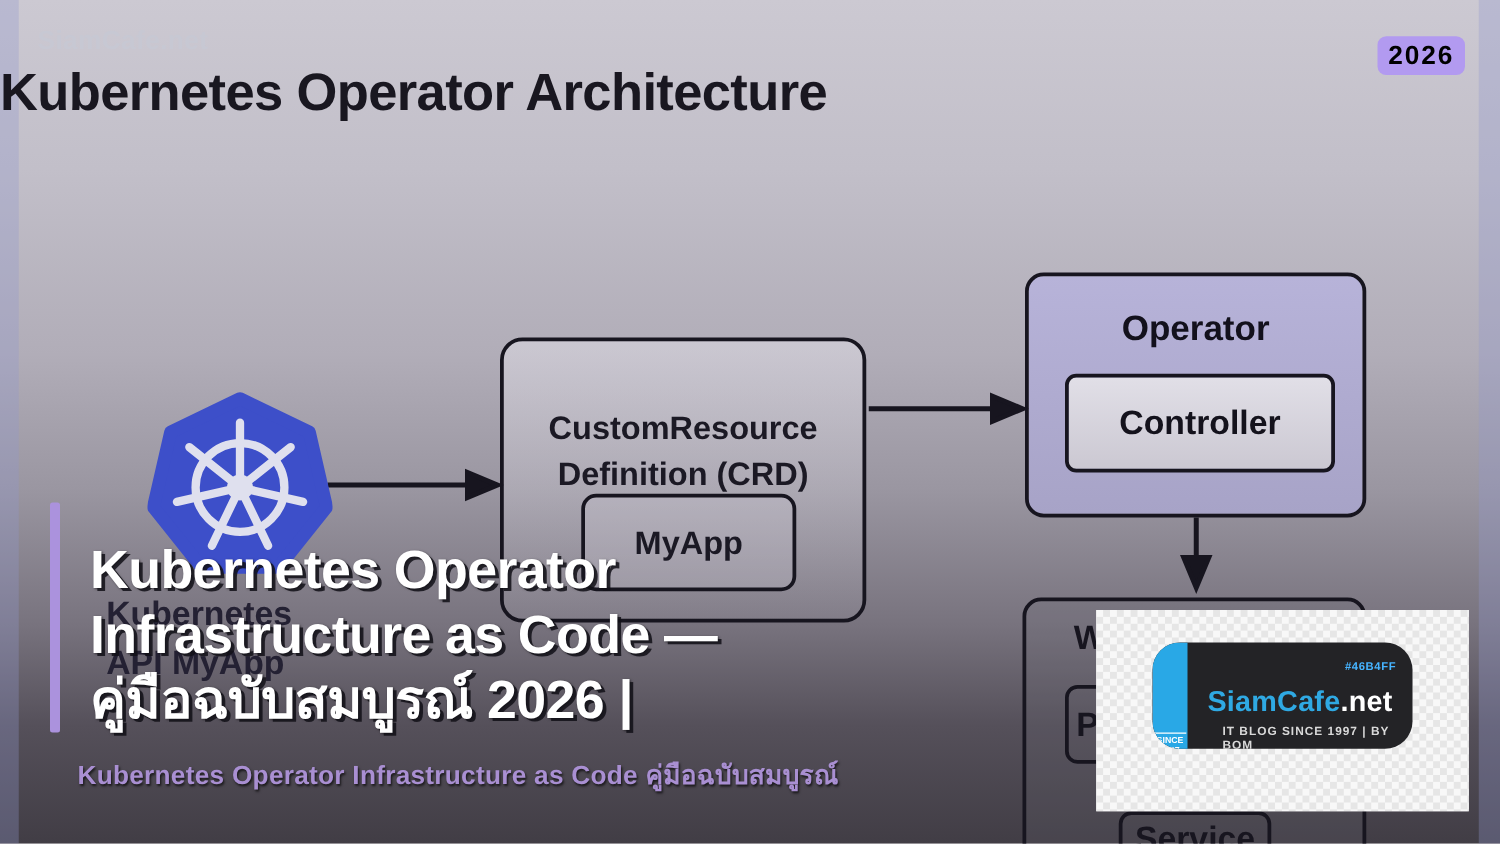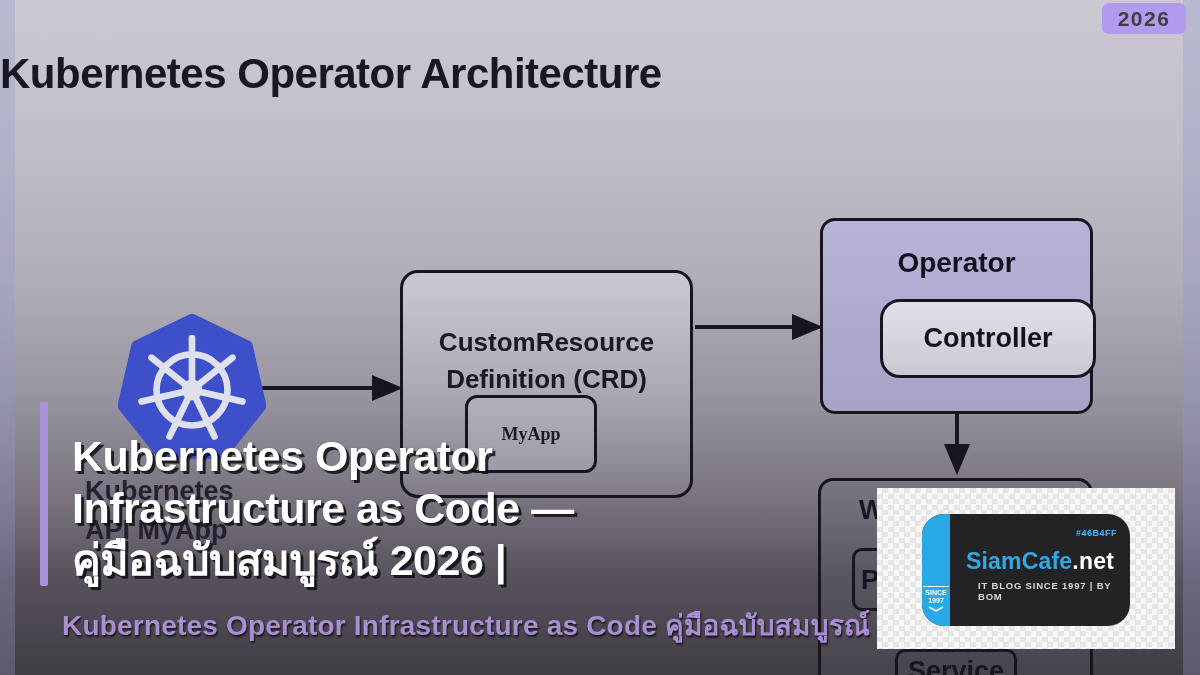--- a/index.html
+++ b/index.html
@@ -6,44 +6,44 @@
   html,body { width:1200px; height:675px; }
   body { font-family:"Liberation Sans","DejaVu Sans",sans-serif; }
   .stage { position:relative; width:1200px; height:675px; overflow:hidden;
     background:linear-gradient(180deg,#ccc9d2 0%,#c2bfc9 20%,#b1adb8 42%,#9a96a1 58%,#78737e 74%,#55505a 86%,#413d45 100%); }
   .edge-band { position:absolute; top:0; height:675px; background:rgba(146,152,206,0.32); }
   .edge-left { left:0; width:15px; }
   .edge-right { right:0; width:17px; }
 
   .watermark { position:absolute; left:30px; top:21px; font-size:21px; font-weight:700;
     color:#c7c8d3; letter-spacing:0.3px; }
-  .year-badge { position:absolute; left:1102px; top:3px; width:84px; height:31px;
+  .year-badge { position:absolute; left:1102px; top:29px; width:70px; height:31px;
     background:#b29af0; border-radius:7px; display:flex; align-items:center; justify-content:center;
-    font-size:21px; font-weight:700; color:#404040; letter-spacing:1.5px; }
+    font-size:21px; font-weight:700; color:#000000; letter-spacing:1.5px; }
 
   .slide-title { position:absolute; left:0; right:30px; top:50px; 
     font-size:42px; font-weight:700; color:#191720; letter-spacing:-0.5px; }
 
   
   .dbox { position:absolute; border:3px solid #17151f; }
   .crd-box { left:400px; top:270px; width:293px; height:228px; border-radius:18px;
     background:linear-gradient(180deg,rgba(232,230,238,0.45),rgba(178,174,186,0.15)); }
   .crd-title { position:absolute; left:0; right:0; top:22px; text-align:center;
     font-size:26px; font-weight:700; color:#1b1924; line-height:37px;margin-top:29px; }
-  .myapp-box { left:465px; top:395px; width:132px; height:78px; border-radius:12px;
+  .myapp-box { left:465px; top:395px; width:172px; height:78px; border-radius:12px;
     background:rgba(212,209,219,0.25); display:flex; align-items:center; justify-content:center;
-    font-size:18px; font-weight:700; color:#1b1924;font-family:Liberation Serif, serif; }
+    font-size:26px; font-weight:700; color:#1b1924; }
   .operator-box { left:820px; top:218px; width:273px; height:196px; border-radius:15px;
     background:linear-gradient(180deg,#b7b3d9,#a7a3c7); }
   .operator-title { position:absolute; left:0; right:0; top:26px; text-align:center;
     font-size:28px; font-weight:700; color:#13111c; }
   .controller-box { position:absolute; left:29px; top:78px; width:216px; height:79px;
-    border:3px solid #17151f; border-radius:20px;
+    border:3px solid #17151f; border-radius:9px;
     background:linear-gradient(180deg,#e1dfe7,#cbc8d2); display:flex; align-items:center;
-    justify-content:center; font-size:27px; font-weight:700; color:#14121c;margin-left:28px; }
+    justify-content:center; font-size:27px; font-weight:700; color:#14121c; }
   .workloads-box { left:818px; top:478px; width:275px; height:240px; border-radius:15px;
     background:rgba(108,104,116,0.18); }
   .workloads-frag { position:absolute; left:38px; top:14px; font-size:27px; font-weight:700; color:#17151f; }
   .pod-box { position:absolute; left:31px; top:67px; width:196px; height:63px;
     border:3px solid #17151f; border-radius:10px; }
   .pod-frag { position:absolute; left:6px; top:14px; font-size:27px; font-weight:700; color:#17151f; }
   .service-box { position:absolute; left:74px; top:168px; width:122px; height:62px;
     border:3px solid #17151f; border-radius:10px; text-align:center;
     font-size:27px; font-weight:700; color:#17151f; padding-top:4px; }
 
@@ -52,29 +52,29 @@
     font-size:27px; font-weight:700; color:#242133; line-height:39px; }
 
   .arrows { position:absolute; left:0; top:0; width:1200px; height:675px; pointer-events:none; }
 
   
   .accent-bar { position:absolute; left:40px; top:402px; width:8px; height:184px;
     background:#ab92dd; border-radius:2px; z-index:5; }
   .heading { position:absolute; left:72px; top:430px; z-index:5; color:#ffffff;
     font-size:43px; font-weight:700; line-height:52px; letter-spacing:-0.5px;
     text-shadow:3px 3px 0 rgba(18,16,24,0.85), 1px 1px 2px rgba(0,0,0,0.6); }
-  .subtitle { position:absolute; left:62px; top:603px; z-index:5; font-size:28px; font-weight:700;
+  .subtitle { position:absolute; left:62px; top:603px; z-index:5; font-size:21px; font-weight:700;
     color:#a98fd2; letter-spacing:0.2px; text-shadow:1px 2px 2px rgba(0,0,0,0.7); }
 
   
   .logo-card { position:absolute; left:877px; top:488px; width:298px; height:161px; z-index:6;
     background-color:#f7f7f7;
     background-image:conic-gradient(#e6e6e6 25%, #f8f8f8 0 50%, #e6e6e6 0 75%, #f8f8f8 0);
     background-size:11px 11px; }
-  .logo-rect { position:absolute; left:45px; top:26px; width:208px; height:112px;
+  .logo-rect { position:absolute; left:45px; top:26px; width:208px; height:85px;
     background:#232326; border-radius:22px; overflow:hidden;text-decoration:underline; }
   .logo-strip { position:absolute; left:0; top:0; width:28px; height:112px; background:#29a8e6; }
   .since-ribbon { position:absolute; left:1px; bottom:14px; width:26px; text-align:center;
     color:#ffffff; font-size:7px; font-weight:700; line-height:8px;
     border-top:1px solid #fff; padding-top:2px; }
   .since-chevron { margin:1px auto 0; width:16px; height:6px; display:block; }
   .logo-content { position:absolute; left:28px; top:0; right:0; height:112px;
     display:flex; flex-direction:column; align-items:center; justify-content:center; }
   .hex-label { position:absolute; top:14px; right:13px; font-size:9px; font-weight:700;
     color:#46B4FF; letter-spacing:0.5px; }

